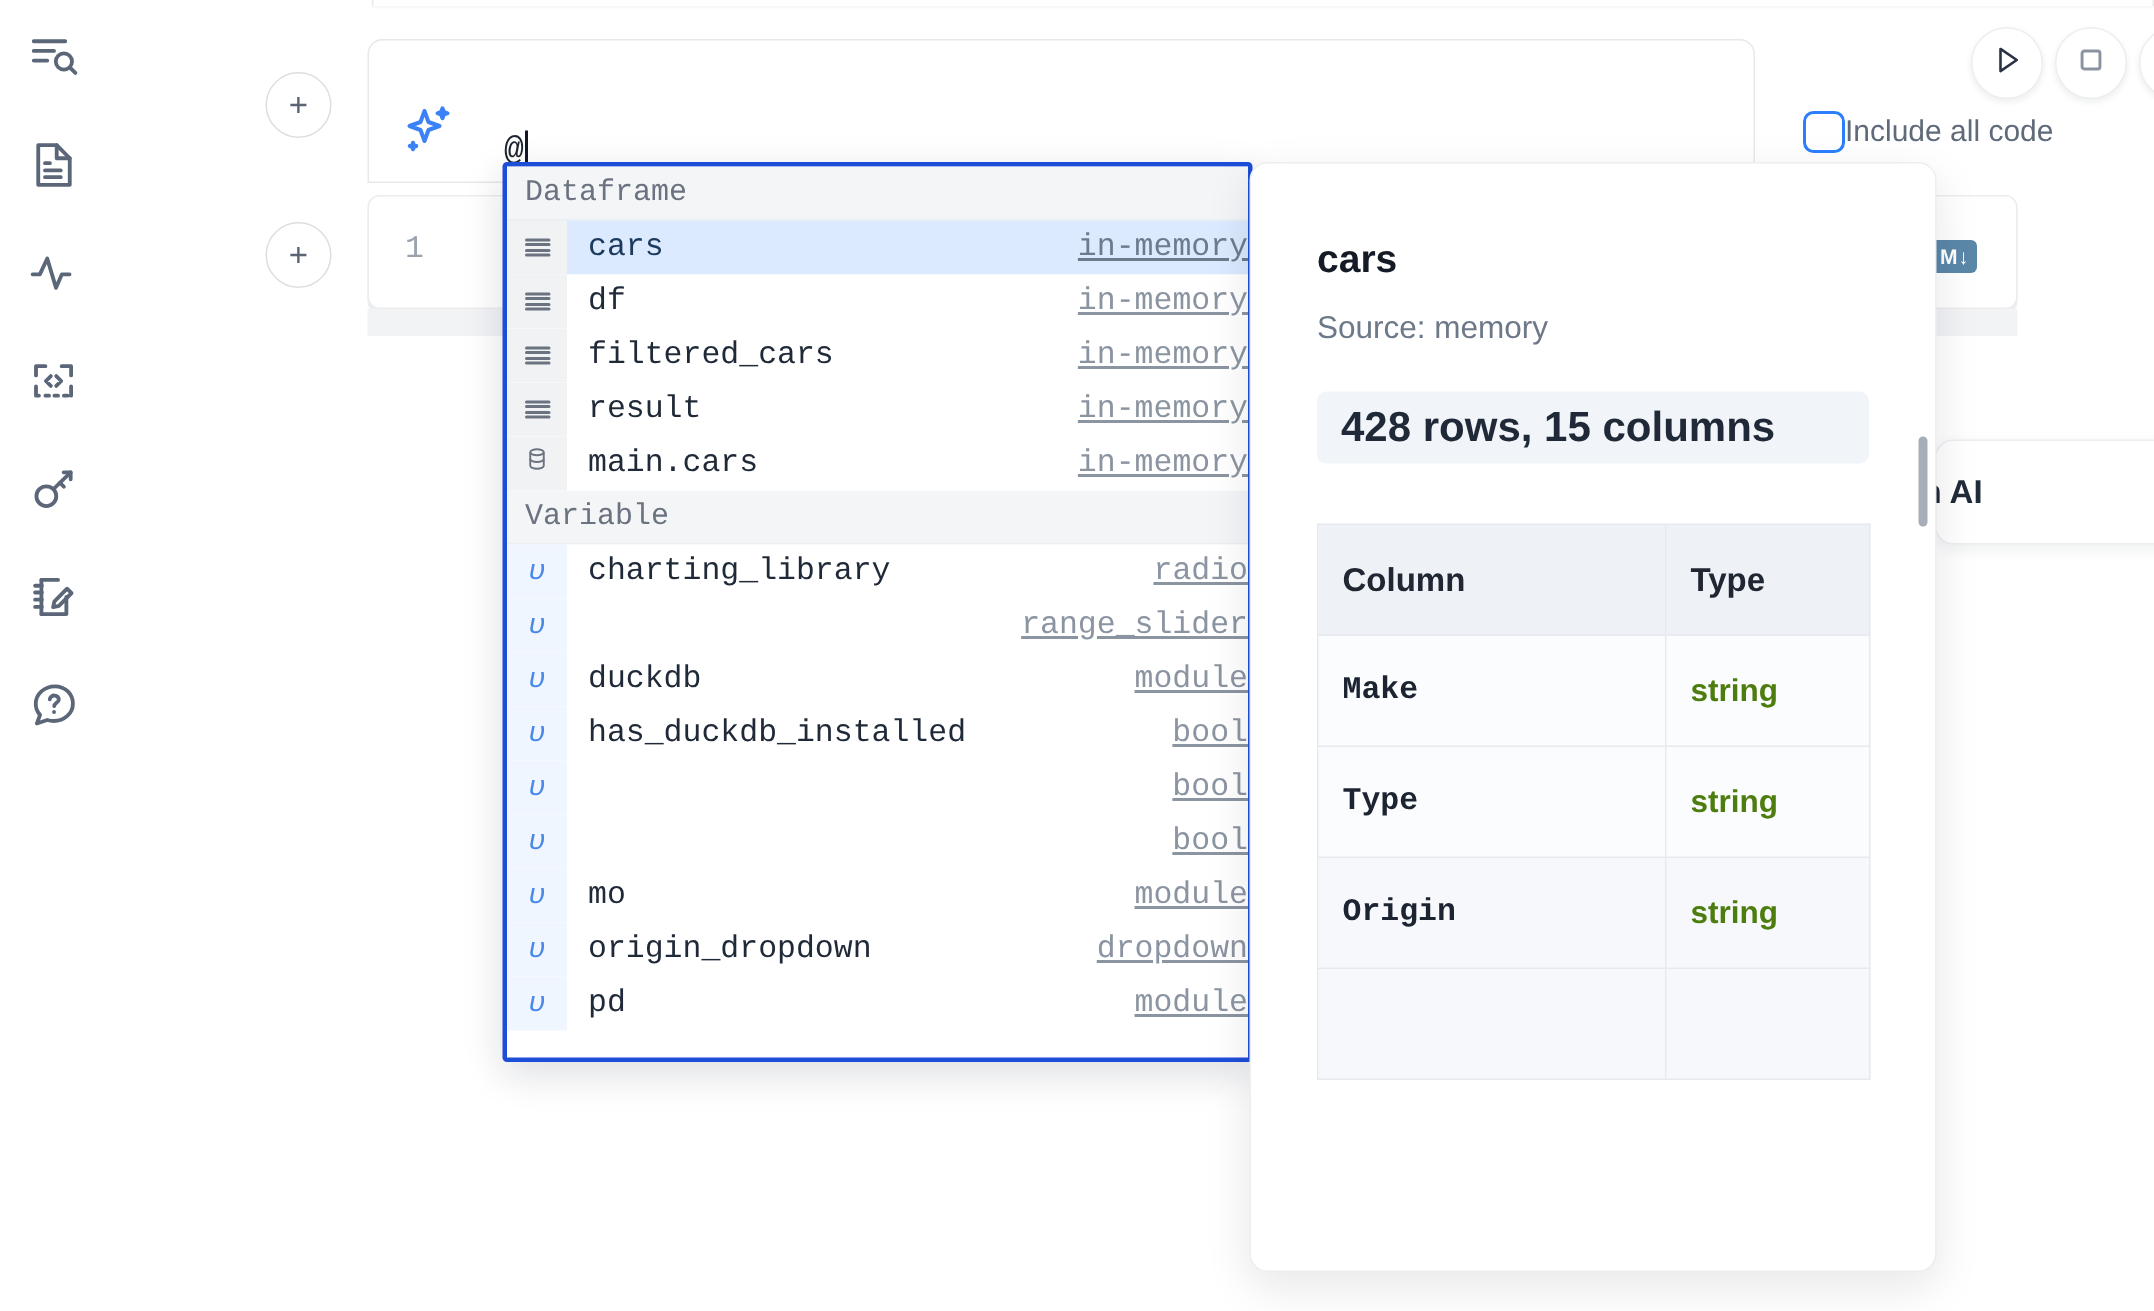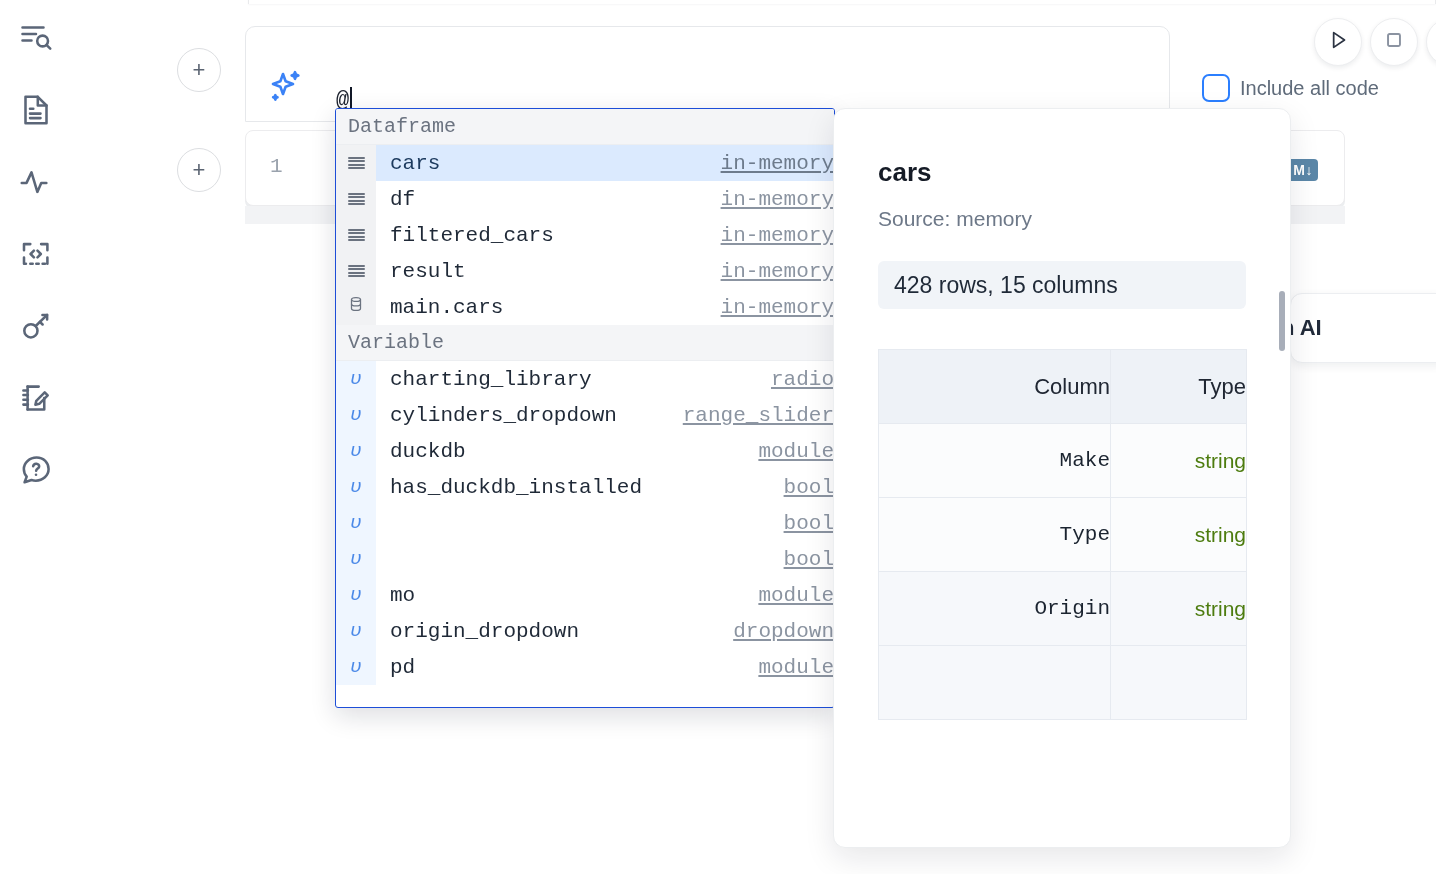--- a/index.html
+++ b/index.html
@@ -70,21 +70,21 @@
     background:#fff; border: 1px solid #edeef0;
     box-shadow: 0 2px 5px rgba(16,24,40,.08);
     display:flex; align-items:center; justify-content:center; cursor:pointer;
   }
   .ctl-run  { left: 1314px; top: 18px; }
   .ctl-stop { left: 1370px; top: 18px; }
   .ctl-more { left: 1426px; top: 18px; }
 
   .include-row {
     position: absolute; left: 1202px; top: 74px;
-    display: flex; align-items: center; gap: 10px;
+    display: flex; align-items: center; 
   }
   .chk {
     width: 28px; height: 28px; border-radius: 7px;
     border: 2px solid #2b7fff; background:#fff; cursor:pointer;
   }
   .include-label {
     font-size: 20px; color: #5f6b7a;
   }
 
   
@@ -125,21 +125,21 @@
   }
   .ai-pill span {
     font-size: 22px; font-weight: 700; color:#222b3a;
     margin-left: -10px;
   }
 
   
   .ac {
     position:absolute; left: 335px; top: 108px; width: 500px; height: 600px;
     background:#ffffff;
-    border: 1px solid #1d4ed8;
+    border: 3px solid #1d4ed8;
     border-radius: 3px;
     box-shadow: 0 8px 26px rgba(16,24,40,.14);
     overflow: hidden;
     z-index: 20;
   }
   .ac-group {
     height: 36px; line-height: 36px;
     background:#f4f5f7;
     border-bottom: 1px solid #eceef1;
     padding-left: 12px;
@@ -184,31 +184,31 @@
     font-size: 26px; font-weight: 700; color:#151b26;
   }
   .detail-source {
     position:absolute; left: 44px; top: 98px;
     font-size: 21px; color:#6d7888;
   }
   .detail-chip {
     position:absolute; left: 44px; top: 152px; width: 368px; height: 48px;
     background:#f1f4f8; border-radius: 6px;
     display:flex; align-items:center; padding-left: 16px;
-    font-size: 23px; color:#1f2937;
+    font-size: 28px; color:#1f2937;font-weight:bold;
   }
   .detail-table {
     position:absolute; left: 44px; top: 240px; width: 368px;
     border-collapse: collapse;
     table-layout: fixed;
   }
   .detail-table th, .detail-table td {
     border: 1px solid #e6eaf0;
-    height: 74px; text-align:right; padding-left: 16px;
-    font-weight: 400;
+    height: 74px; text-align:left; padding-left: 16px;
+    font-weight: 700;
   }
   .detail-table th { background:#eef2f7; font-size: 22px; color:#202733; }
   .detail-table td.col {
     font-family:"Liberation Mono", monospace;
     font-size: 21px; color:#1b2430; background:#fbfcfd;
   }
   .detail-table td.typ { font-size: 21px; color:#4d7c0f; background:#fbfcfd; }
   .detail-table tr.alt td { background:#f6f8fb; }
   .detail-table col.c1 { width: 232px; }
   .detail-table col.c2 { width: 136px; }
@@ -424,21 +424,20 @@
         <span class="glyph">
           <span>υ</span>
         </span>
         <span class="nm">charting_library</span>
         <span class="ty">radio</span>
       </div>
       <div class="ac-item var">
         <span class="glyph">
           <span>υ</span>
         </span>
-        <span class="nm">cylinders_dropdown</span>
         <span class="ty">range_slider</span>
       </div>
       <div class="ac-item var">
         <span class="glyph">
           <span>υ</span>
         </span>
         <span class="nm">duckdb</span>
         <span class="ty">module</span>
       </div>
       <div class="ac-item var">

